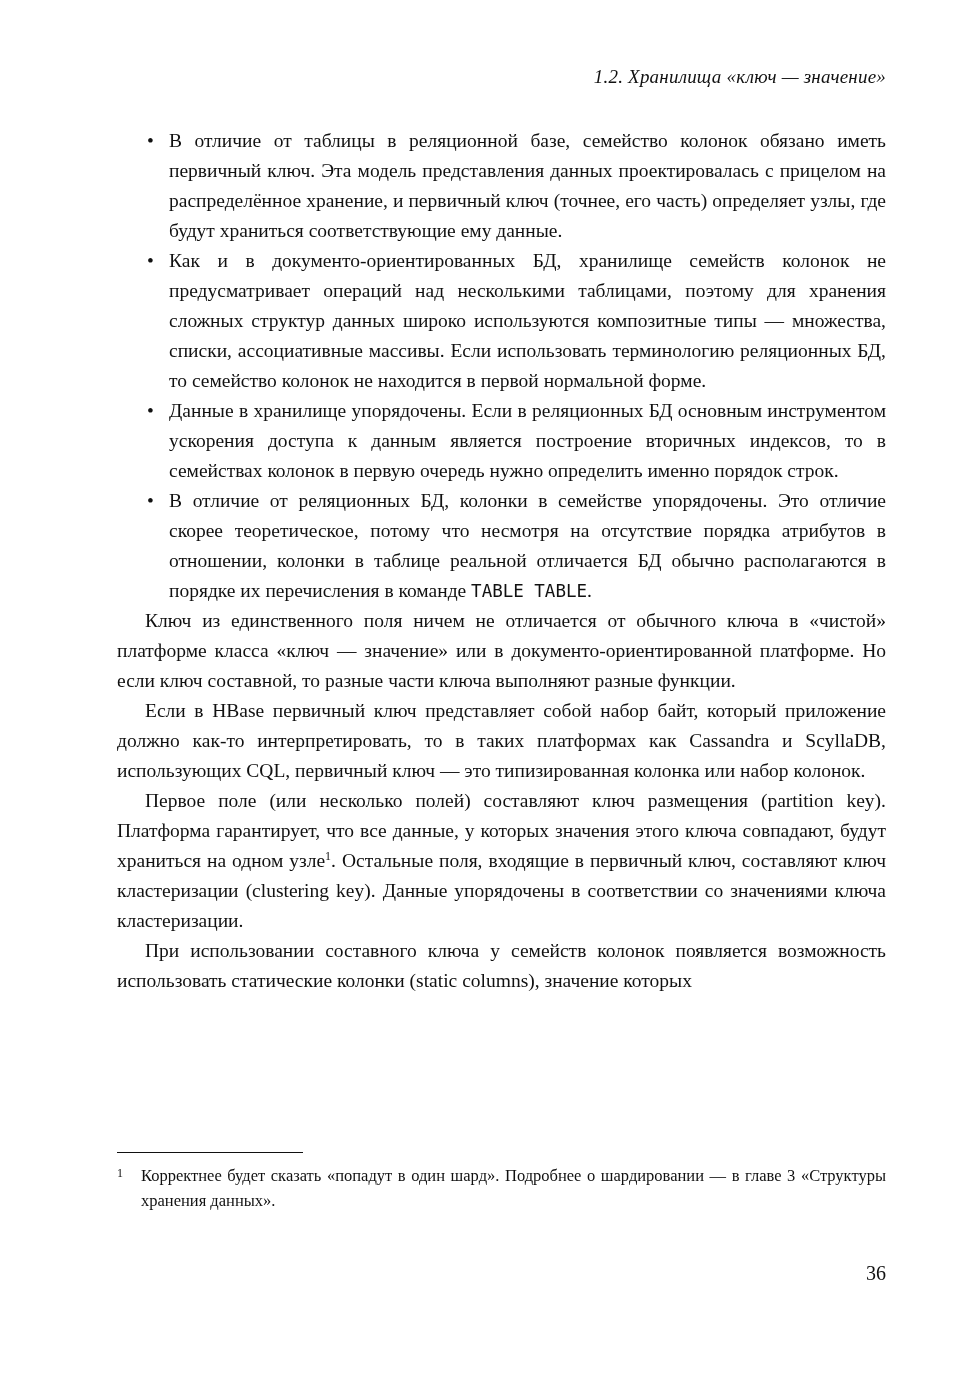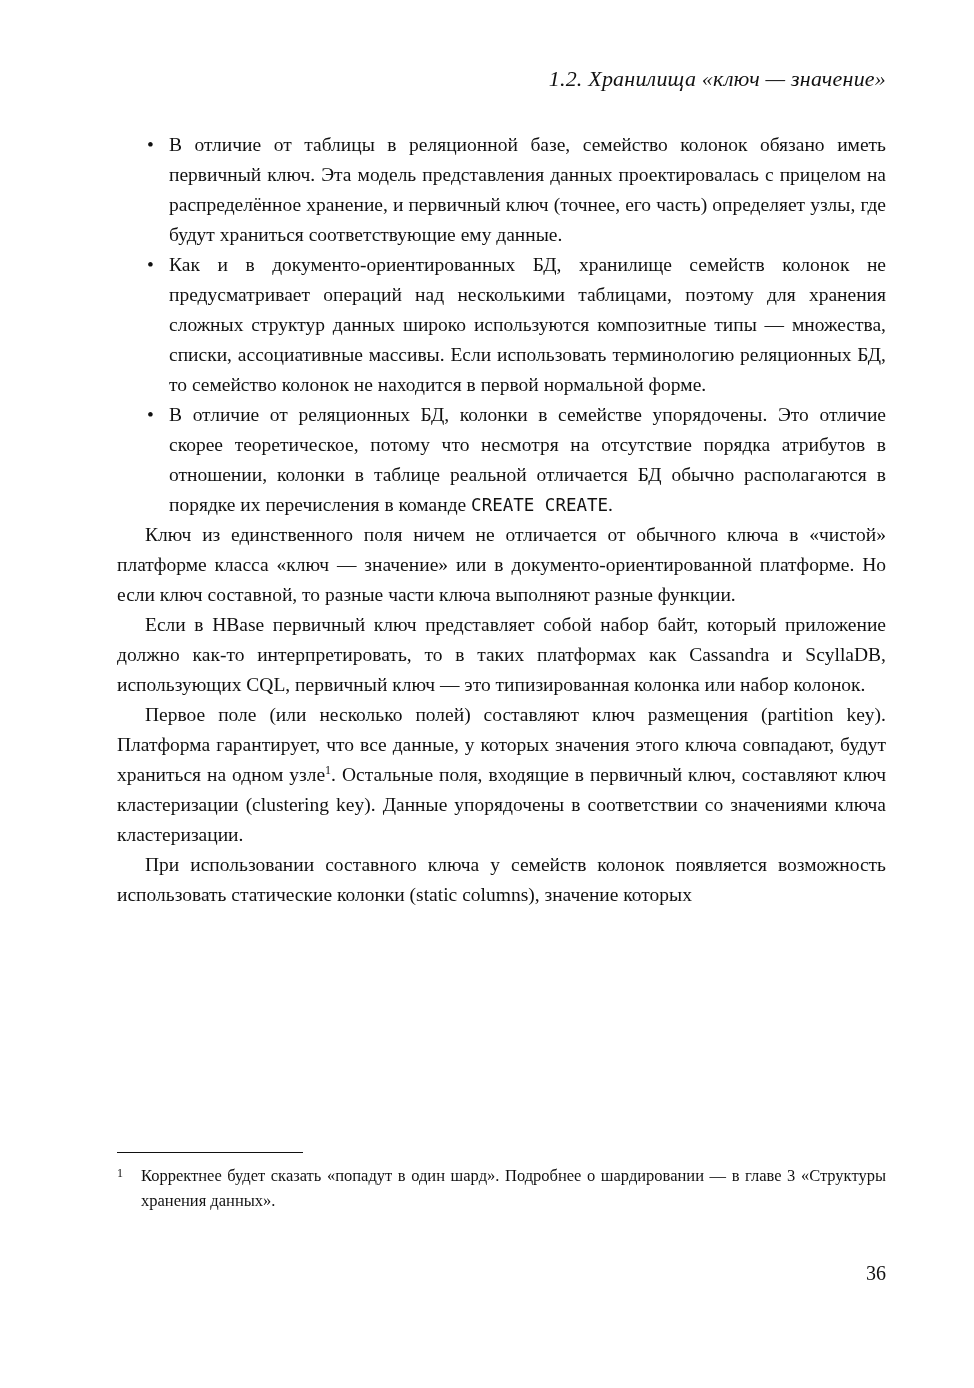--- a/index.html
+++ b/index.html
@@ -18,21 +18,21 @@
   }
   .content {
     position: absolute;
     left: 117px;
     width: 769px;
     top: 66px;
   }
   .running-head {
     text-align: right;
     font-style: italic;
-    font-size: 22px;
+    font-size: 19px;
     letter-spacing: 0.2px;
     margin-bottom: 38px;
   }
   .body-text {
     font-size: 19.5px;
     line-height: 30px;
     text-align: justify;
   }
   ul.bullets {
     list-style: none;
@@ -109,21 +109,24 @@
     <div class="body-text">
 
       <ul class="bullets">
         <li>
           <span>В отличие от таблицы в реляционной базе, семейство колонок обязано иметь первичный ключ. Эта модель представления данных проектировалась с прицелом на распределённое хранение, и первичный ключ (точнее, его часть) определяет узлы, где будут храниться соответствующие ему данные.</span>
         </li>
         <li>
           <span>Как и в документо-ориентированных БД, хранилище семейств колонок не предусматривает операций над несколькими таблицами, поэтому для хранения сложных структур данных широко используются композитные типы — множества, списки, ассоциативные массивы. Если использовать терминологию реляционных БД, то семейство колонок не находится в первой нормальной форме.</span>
         </li>
         <li>
-          <span>В отличие от реляционных БД, колонки в семействе упорядочены. Это отличие скорее теоретическое, потому что несмотря на отсутствие порядка атрибутов в отношении, колонки в таблице реальной отличается БД обычно располагаются в порядке их перечисления в команде </span><span class="mono">CREATE CREATE</span><span>.</span>
+          <span>Данные в хранилище упорядочены. Если в реляционных БД основным инструментом ускорения доступа к данным является построение вторичных индексов, то в семействах колонок в первую очередь нужно определить именно порядок строк.</span>
+        </li>
+        <li>
+          <span>В отличие от реляционных БД, колонки в семействе упорядочены. Это отличие скорее теоретическое, потому что несмотря на отсутствие порядка атрибутов в отношении, колонки в таблице реальной отличается БД обычно располагаются в порядке их перечисления в команде </span><span class="mono">TABLE TABLE</span><span>.</span>
         </li>
       </ul>
 
       <p class="para">
         <span>Ключ из единственного поля ничем не отличается от обычного ключа в «чистой» платформе класса «ключ — значение» или в документо-ориентированной платформе. Но если ключ составной, то разные части ключа выполняют разные функции.</span>
       </p>
 
       <p class="para">
         <span>Если в HBase первичный ключ представляет собой набор байт, который приложение должно как-то интерпретировать, то в таких платформах как Cassandra и ScyllaDB, использующих CQL, первичный ключ — это типизированная колонка или набор колонок.</span>
       </p>

